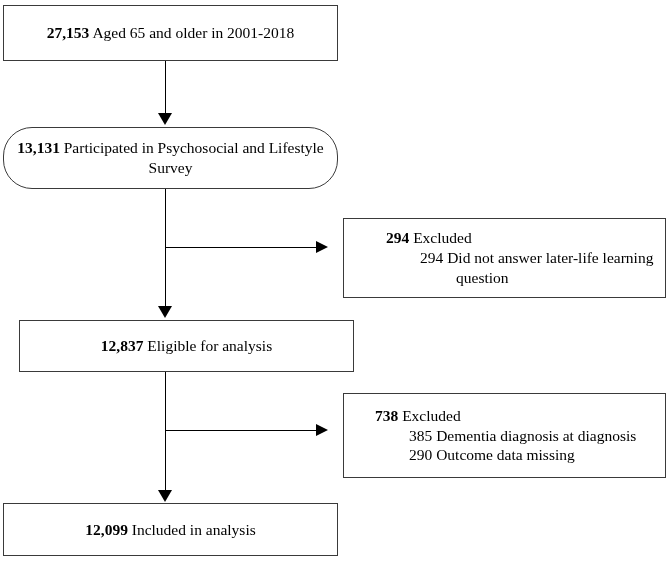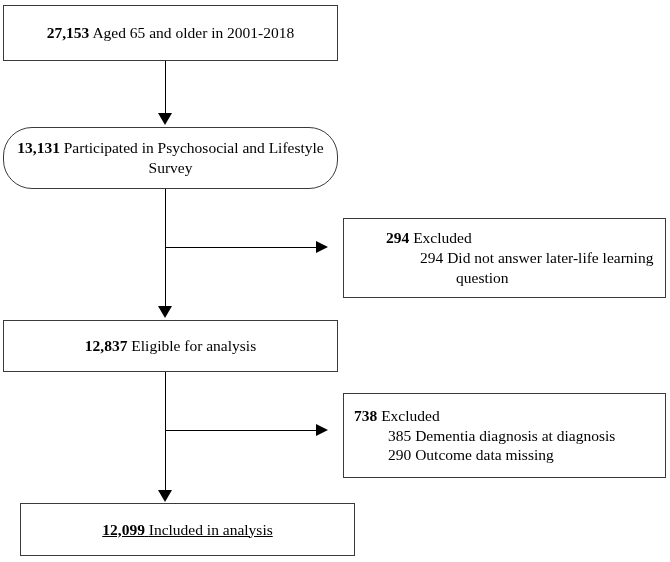--- a/index.html
+++ b/index.html
@@ -103,50 +103,50 @@
         <span class="num">294</span>
         <span>Excluded</span>
       </div>
       <div class="sub-wrap">
         <span class="lead">294</span>
         <span>Did not answer later-life learning question</span>
       </div>
     </div>
   </div>
 
-  <div class="node center" style="left:3px; top:320px; width:335px; height:52px;">
+  <div class="node center" style="left:19px; top:320px; width:335px; height:52px;">
     <div class="body">
       <span class="num">12,837</span>
       <span>Eligible for analysis</span>
     </div>
   </div>
 
   <div class="vline" style="left:165px; top:372px; height:119px;"></div>
   <div class="arrow-down" style="left:158px; top:490px;"></div>
 
   <div class="hline" style="left:165px; top:430px; width:152px;"></div>
   <div class="arrow-right" style="left:316px; top:424px;"></div>
 
-  <div class="node left" style="left:343px; top:393px; width:323px; height:85px;">
+  <div class="node left" style="left:343px; top:393px; width:323px; height:85px;padding-left:21px;">
     <div class="body">
       <div>
         <span class="num">738</span>
         <span>Excluded</span>
       </div>
       <div class="sub-wrap">
         <span class="lead">385</span>
         <span>Dementia diagnosis at diagnosis</span>
       </div>
       <div class="sub-wrap">
         <span class="lead">290</span>
         <span>Outcome data missing</span>
       </div>
     </div>
   </div>
 
-  <div class="node center" style="left:20px; top:503px; width:335px; height:53px;text-decoration:underline;">
+  <div class="node center" style="left:3px; top:503px; width:335px; height:53px;">
     <div class="body">
       <span class="num">12,099</span>
       <span>Included in analysis</span>
     </div>
   </div>
 
 </div>
 
 </body></html>

